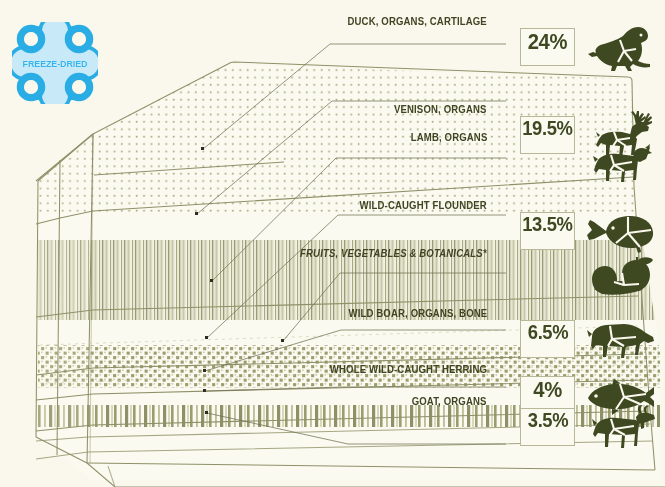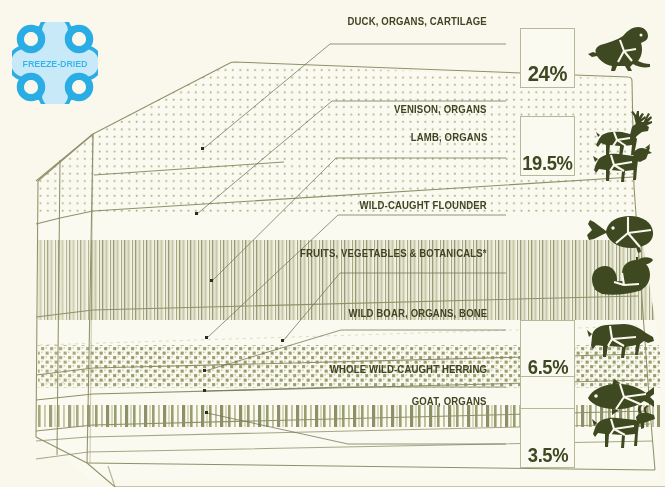--- a/index.html
+++ b/index.html
@@ -58,25 +58,25 @@
     white-space: nowrap;
     text-align: right;
     transform: scaleX(0.93);
     transform-origin: 100% 50%;
   }
   .pct-box {
     position: absolute;
     right: 90px;
     top: 12px;
     width: 55px;
-    height: 60px;
+    height: 38px;
     border: 1px solid #b7b897;
     background: #fbfaf1;
     display: flex;
-    align-items: flex-end;
+    align-items: flex-start;
     justify-content: center;
   }
   .pct-box span {
     font-family: "Liberation Sans Narrow", "Liberation Sans", sans-serif;
     font-weight: bold;
     font-size: 22px;
     color: #3e4922;
     letter-spacing: -0.4px;
     transform: scaleX(0.92);
   }
@@ -375,20 +375,23 @@
           <path d="M27 15 L30 25 L26 31"></path>
           <path d="M30 25 L48 22"></path>
           <path d="M30 25 L40 31"></path>
         </g>
       </svg>
     </div>
   </div>
 
   <div class="row" style="top:200px;">
     <div class="row-label">WILD-CAUGHT FLOUNDER</div>
+    <div class="pct-box wide">
+      <span>13.5%</span>
+    </div>
     <div class="icon-cell">
       <svg width="74" height="44" viewBox="0 0 74 44">
         <g class="animal">
 
           <path d="M22 20 C24 10 34 5 46 5 C58 5 68 11 69 21
                    C70 31 60 37 47 37 C35 37 25 31 22 22 Z"></path>
 
           <path d="M22 20 L10 11 L6 9 L4 13 L8 19 L3 24 L5 29 L10 28 L22 22 Z"></path>
 
           <path d="M52 36 L54 42 L57 41 L56 36 Z"></path>
@@ -396,21 +399,21 @@
         </g>
         <g class="seam">
           <path d="M44 6 L44 22 L32 32"></path>
           <path d="M44 22 L67 19"></path>
           <path d="M44 22 L56 36"></path>
         </g>
       </svg>
     </div>
   </div>
 
-  <div class="row" style="top:248px;">
+  <div class="row" style="top:248px;font-style:italic;">
     <div class="row-label">FRUITS, VEGETABLES &amp; BOTANICALS*</div>
     <div class="icon-cell">
       <svg width="74" height="48" viewBox="0 0 74 48">
         <g class="animal">
 
           <path d="M38 16 C38 8 45 3 52 3 C60 3 66 9 66 18
                    C66 27 59 34 52 34 C44 34 38 26 38 16 Z"></path>
 
           <path d="M52 4 L52 0 L54 0 L54 4 Z"></path>
           <path d="M54 3 C59 -1 67 0 69 3 C66 8 58 9 54 5 Z"></path>

